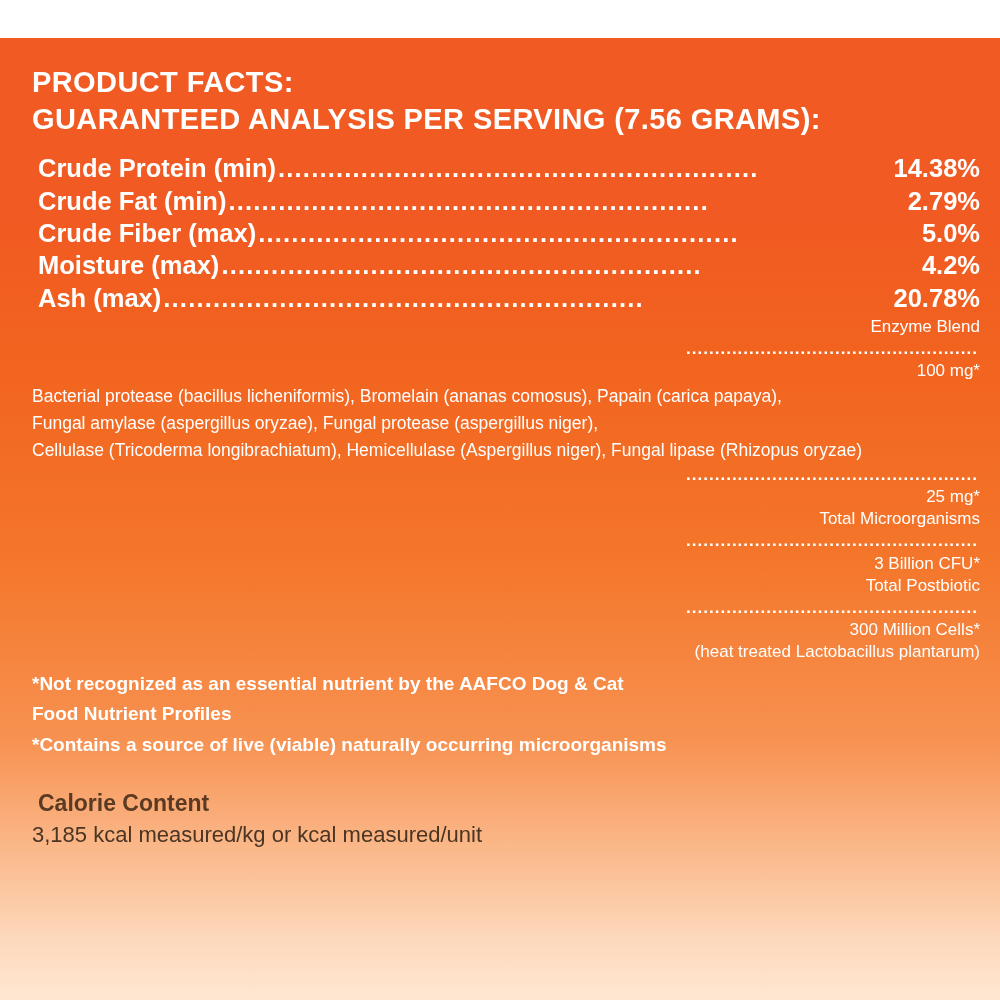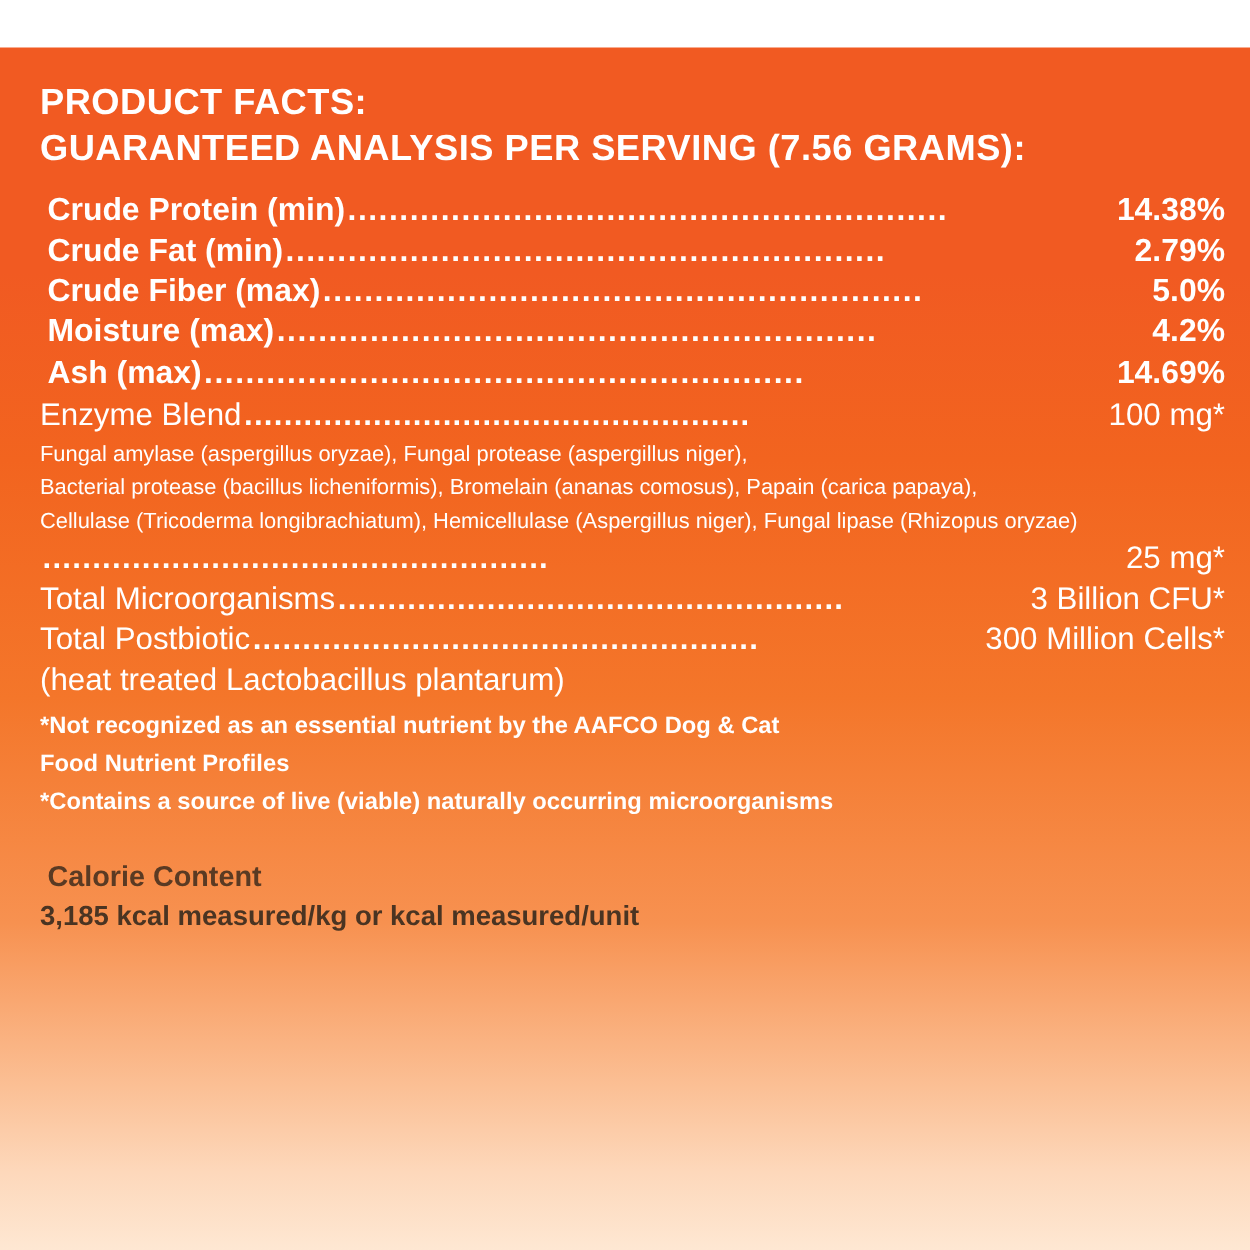--- a/index.html
+++ b/index.html
@@ -66,23 +66,24 @@
     flex: 0 0 auto;
     text-align: right;
   }
   .ga-block .row .value {
     min-width: 118px;
   }
   .light {
     font-weight: normal;
   }
   .row.light {
-    font-size: 25px;
+    font-size: 17px;
     font-weight: normal;
     line-height: 1.3;
+    flex-direction: column;
   }
   .row.light .dots {
     letter-spacing: 1.0px;
   }
   .sub {
     font-size: 17.5px;
     font-weight: normal;
     line-height: 1.52;
     color: #ffffff;
     white-space: nowrap;
@@ -102,21 +103,21 @@
   }
   .calorie-title {
     margin-top: 30px;
     font-size: 23px;
     font-weight: bold;
     color: #5a3a23;
   }
   .calorie-text {
     margin-top: 5px;
     font-size: 22px;
-    font-weight: bold;
+    font-weight: normal;
     color: #4a3422;
   }
   .ga-block {
     margin-bottom: 2px;
   }
   .enz-line { margin-top: 2px; }
   .pad-left { padding-left: 6px; }
 </style>
 </head>
 <body>
@@ -143,33 +144,33 @@
       <span class="value">5.0%</span>
     </div>
     <div class="row">
       <span class="label">Moisture (max)</span>
       <span class="dots">..........................................................</span>
       <span class="value">4.2%</span>
     </div>
     <div class="row">
       <span class="label">Ash (max)</span>
       <span class="dots">..........................................................</span>
-      <span class="value">14.69%</span>
+      <span class="value">20.78%</span>
     </div>
   </div>
 
   <div class="row light enz-line">
     <span class="label">Enzyme Blend</span>
     <span class="dots">...................................................</span>
     <span class="value">100 mg*</span>
   </div>
 
   <div class="sub-wrap">
+    <div class="sub">Bacterial protease (bacillus licheniformis), Bromelain (ananas comosus), Papain (carica papaya),</div>
     <div class="sub">Fungal amylase (aspergillus oryzae), Fungal protease (aspergillus niger),</div>
-    <div class="sub">Bacterial protease (bacillus licheniformis), Bromelain (ananas comosus), Papain (carica papaya),</div>
     <div class="sub">Cellulase (Tricoderma longibrachiatum), Hemicellulase (Aspergillus niger), Fungal lipase (Rhizopus oryzae)</div>
   </div>
 
   <div class="row light">
     <span class="dots">...................................................</span>
     <span class="value">25 mg*</span>
   </div>
 
   <div class="row light">
     <span class="label">Total Microorganisms</span>

